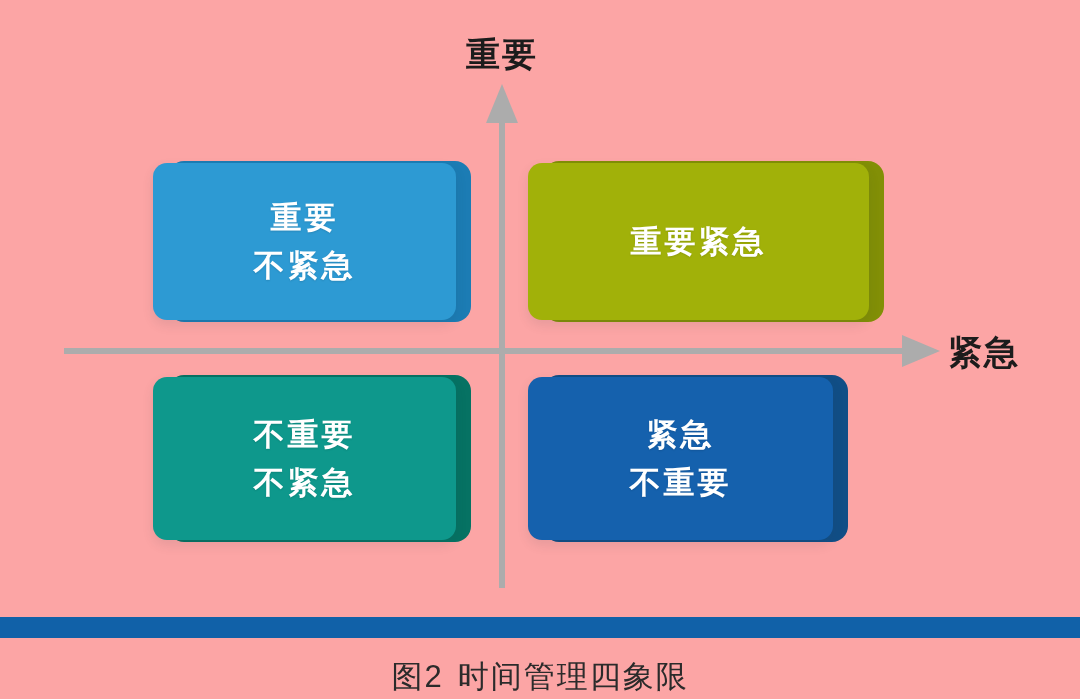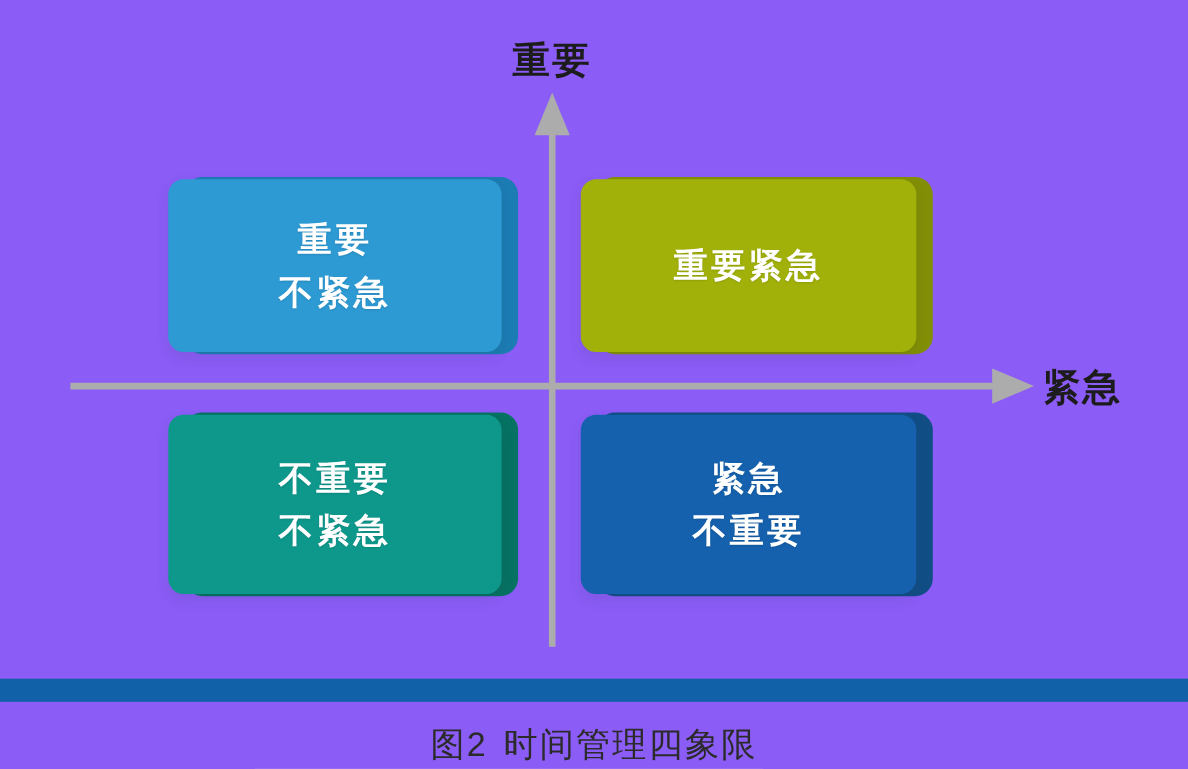--- a/index.html
+++ b/index.html
@@ -5,21 +5,21 @@
   html, body {
     margin: 0;
     padding: 0;
     background: #f5f6f6;
     font-family: "Liberation Sans", "DejaVu Sans", sans-serif;
   }
   .stage {
     position: relative;
     width: 1080px;
     height: 699px;
-    background: #8b5cf6;
+    background: #fca5a5;
     overflow: hidden;
   }
   
   .axis-label {
     position: absolute;
     font-weight: bold;
     font-size: 34px;
     color: #1c1c1c;
     letter-spacing: 2px;
     white-space: nowrap;
@@ -73,21 +73,21 @@
     display: block;
     color: #ffffff;
     font-weight: bold;
     font-size: 31px;
     line-height: 48px;
     letter-spacing: 3px;
     text-shadow: 0 1px 2px rgba(0,0,0,0.12);
     white-space: nowrap;
   }
   .q-tl { left: 153px; top: 163px; width: 303px; height: 157px; }
-  .q-tr { left: 528px; top: 163px; width: 305px; height: 157px; }
+  .q-tr { left: 528px; top: 163px; width: 305px; height: 157px; padding-left: 36px; }
   .q-bl { left: 153px; top: 377px; width: 303px; height: 163px; }
   .q-br { left: 528px; top: 377px; width: 305px; height: 163px; }
   
   .bottom-bar {
     position: absolute;
     left: 0;
     top: 617px;
     width: 1080px;
     height: 21px;
   }

